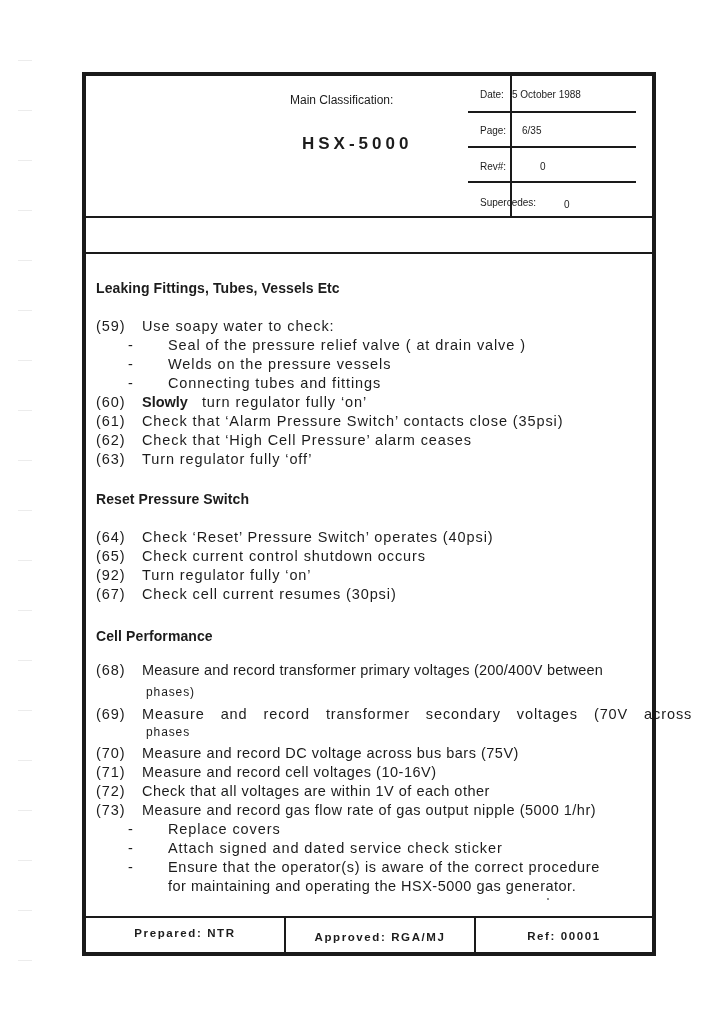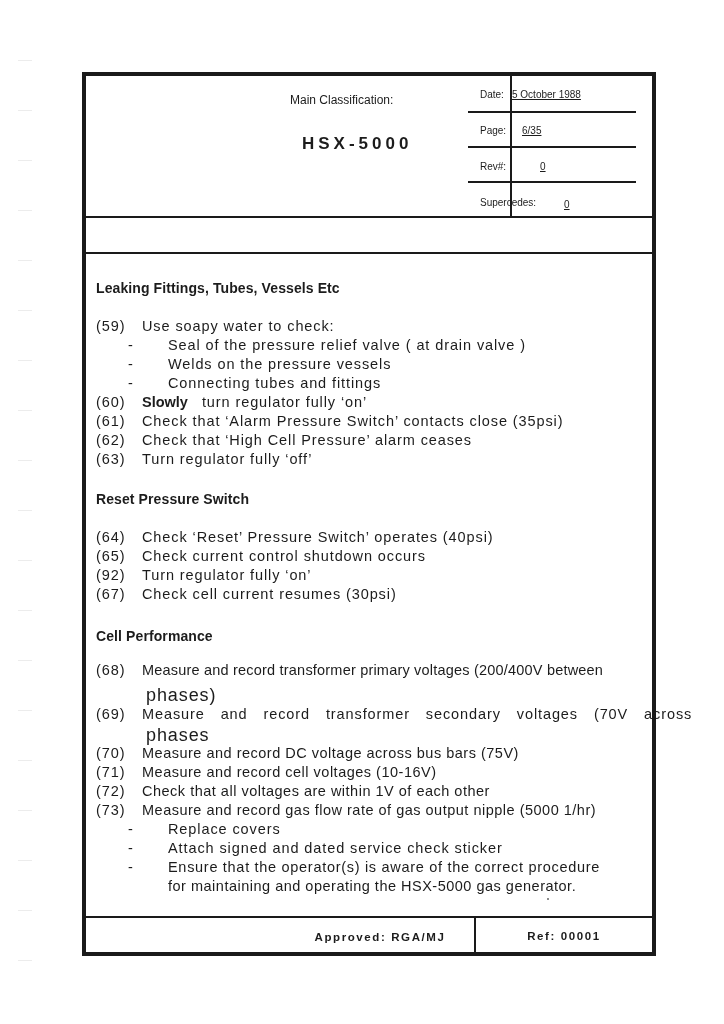--- a/index.html
+++ b/index.html
@@ -17,29 +17,29 @@
   .svc { position: absolute; left: 14px; font-size: 24px; font-weight: bold; letter-spacing: 5px;
          color: #fff; -webkit-text-stroke: 1.1px #222; text-shadow: 1px 1px 0 #888; font-family: "Liberation Sans", sans-serif; }
   .svc.l1 { top: 30px; }
   .svc.l2 { top: 82px; }
   .col-class { position: absolute; left: 192px; top: 0; width: 188px; height: 140px; border-right: 2px solid #1a1a1a; padding-left: 44px; }
   .class-label { position: absolute; left: 12px; top: 17px; font-size: 12px; }
   .class-value { position: absolute; left: 24px; top: 58px; font-size: 17px; font-weight: bold; letter-spacing: 4px; }
   .col-meta { position: absolute; left: 382px; top: 0; width: 184px; height: 140px; }
   .meta-row { position: absolute; left: 0; width: 168px; border-bottom: 2px solid #1a1a1a; font-size: 10px; }
   .meta-row span { position: absolute; left: 12px; }
-  .meta-row .val { position: absolute; text-decoration: underline; }
+  .meta-row .val { position: absolute; }
   .blank-row { position: absolute; left: 0; top: 142px; width: 566px; height: 34px; border-bottom: 2px solid #1a1a1a; }
   .body { position: absolute; left: 10px; top: 178px; width: 552px; }
   .section-title { position: absolute; left: 0; font-size: 14px; font-weight: bold; letter-spacing: 0.1px; }
   .line { position: absolute; left: 0; font-size: 14.5px; letter-spacing: 0.9px; white-space: nowrap; }
   .num { display: inline-block; width: 46px; }
   .dash { position: absolute; left: 32px; font-size: 14.5px; }
   .sub { position: absolute; left: 72px; font-size: 14.5px; letter-spacing: 0.9px; white-space: nowrap; }
-  .cont { position: absolute; left: 50px; font-size: 18px; letter-spacing: 0.9px; }
+  .cont { position: absolute; left: 50px; font-size: 12px; letter-spacing: 0.9px; }
   .footer { position: absolute; left: 0; top: 840px; width: 566px; height: 36px; border-top: 2px solid #1a1a1a; }
   .fcell { position: absolute; top: 0; height: 36px; font-size: 11.5px; font-weight: bold; letter-spacing: 1.6px; text-align: center; line-height: 30px; }
   .fcell.c1 { left: 0; width: 198px; border-right: 2px solid #1a1a1a; }
   .fcell.c2 { left: 200px; width: 188px; border-right: 2px solid #1a1a1a; line-height: 38px; }
   .fcell.c3 { left: 390px; width: 176px; line-height: 36px; }
   .dot { position: absolute; left: 547px; top: 898px; width: 2px; height: 2px; background: #666; border-radius: 1px; }
 </style>
 </head>
 <body>
 
@@ -133,18 +133,19 @@
     <div class="dash" style="top:567px">-</div>
     <div class="sub" style="top:567px">Replace covers</div>
     <div class="dash" style="top:586px">-</div>
     <div class="sub" style="top:586px">Attach signed and dated service check sticker</div>
     <div class="dash" style="top:605px">-</div>
     <div class="sub" style="top:605px;letter-spacing:0.7px">Ensure that the operator(s) is aware of the correct procedure</div>
     <div class="sub" style="top:624px;letter-spacing:0.5px">for maintaining and operating the HSX-5000 gas generator.</div>
   </div>
 
   <div class="footer">
+    <div class="fcell c1">Prepared: NTR</div>
     <div class="fcell c2">Approved: RGA/MJ</div>
     <div class="fcell c3">Ref: 00001</div>
   </div>
 </div>
 
 <div class="dot"></div>
 
 </body></html>

